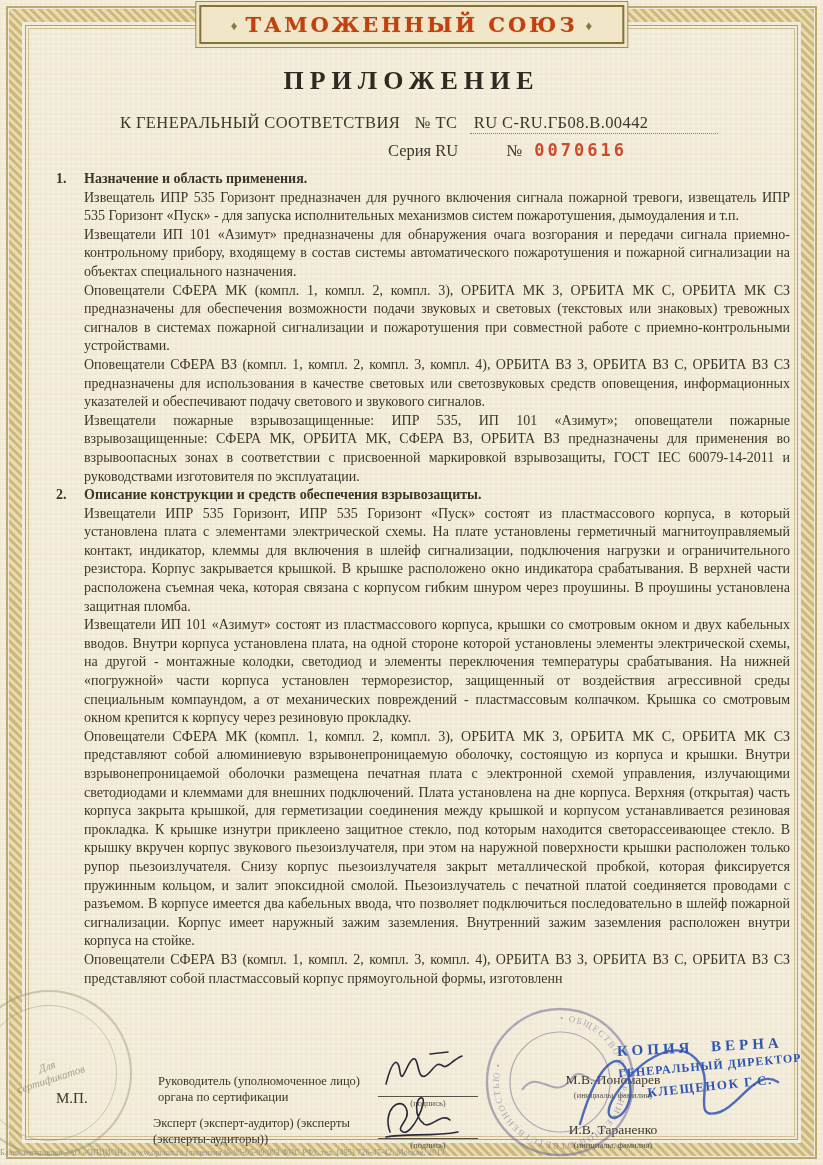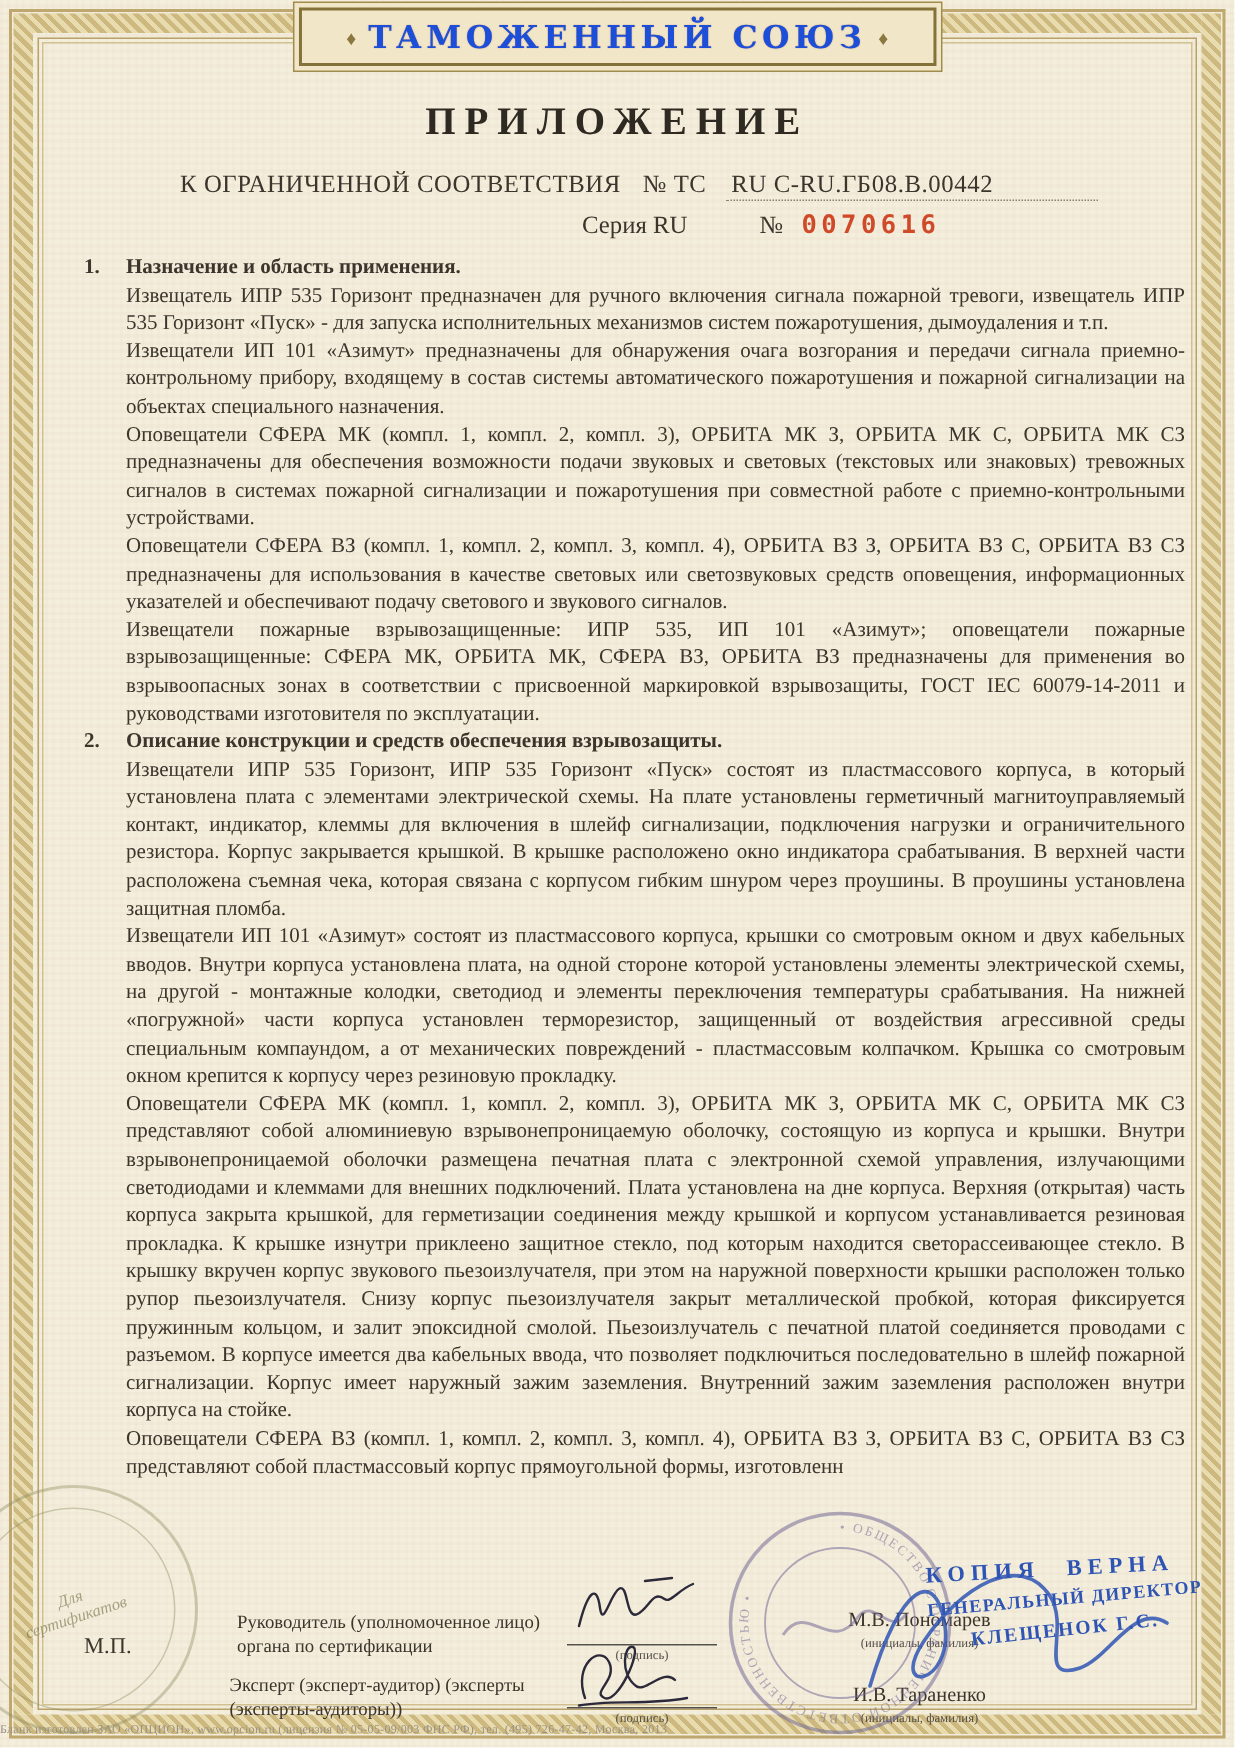--- a/index.html
+++ b/index.html
@@ -20,21 +20,21 @@
 
   
   .banner {
     position:absolute; top:5px; left:50%; transform:translateX(-50%); z-index:5;
     background:#f1e7c8; border:2px solid #857239;
     box-shadow: 0 0 0 3px #f1e7c8, 0 0 0 4px #a08c4d;
     padding:5px 22px; white-space:nowrap;
   }
   .banner-text {
     font-family:"DejaVu Serif", serif; font-weight:bold; font-size:21px;
-    letter-spacing:3px; color:#1d4ed8; text-shadow:0 0 1px rgba(142,43,33,.4);
+    letter-spacing:3px; color:#c2410c; text-shadow:0 0 1px rgba(142,43,33,.4);
   }
   .banner-orn { color:#8a7840; font-size:13px; vertical-align:2px; padding:0 8px; }
 
   
   .doc-title {
     position:absolute; top:66px; left:0; width:100%; text-align:center; margin:0;
     font-size:26px; font-weight:bold; letter-spacing:6px; color:#2e2a22;
   }
   .cert-line {
     position:absolute; top:113px; left:120px; right:40px;
@@ -97,21 +97,21 @@
   <div class="b-line1"></div>
   <div class="b-line2"></div>
 
   <div class="banner">
     <span class="banner-orn">♦</span><span class="banner-text">ТАМОЖЕННЫЙ СОЮЗ</span><span class="banner-orn">♦</span>
   </div>
 
   <h1 class="doc-title">ПРИЛОЖЕНИЕ</h1>
 
   <div class="cert-line">
-    <span class="cert-label">К ОГРАНИЧЕННОЙ СООТВЕТСТВИЯ</span>
+    <span class="cert-label">К ГЕНЕРАЛЬНЫЙ СООТВЕТСТВИЯ</span>
     <span class="cert-no-label">№ ТС</span>
     <span class="cert-no-value">RU C-RU.ГБ08.В.00442</span>
   </div>
 
   <div class="series-line">
     <span>Серия</span>
     <span>RU</span>
     <span class="series-no-sign">№</span>
     <span class="serial-number">0070616</span>
   </div>

